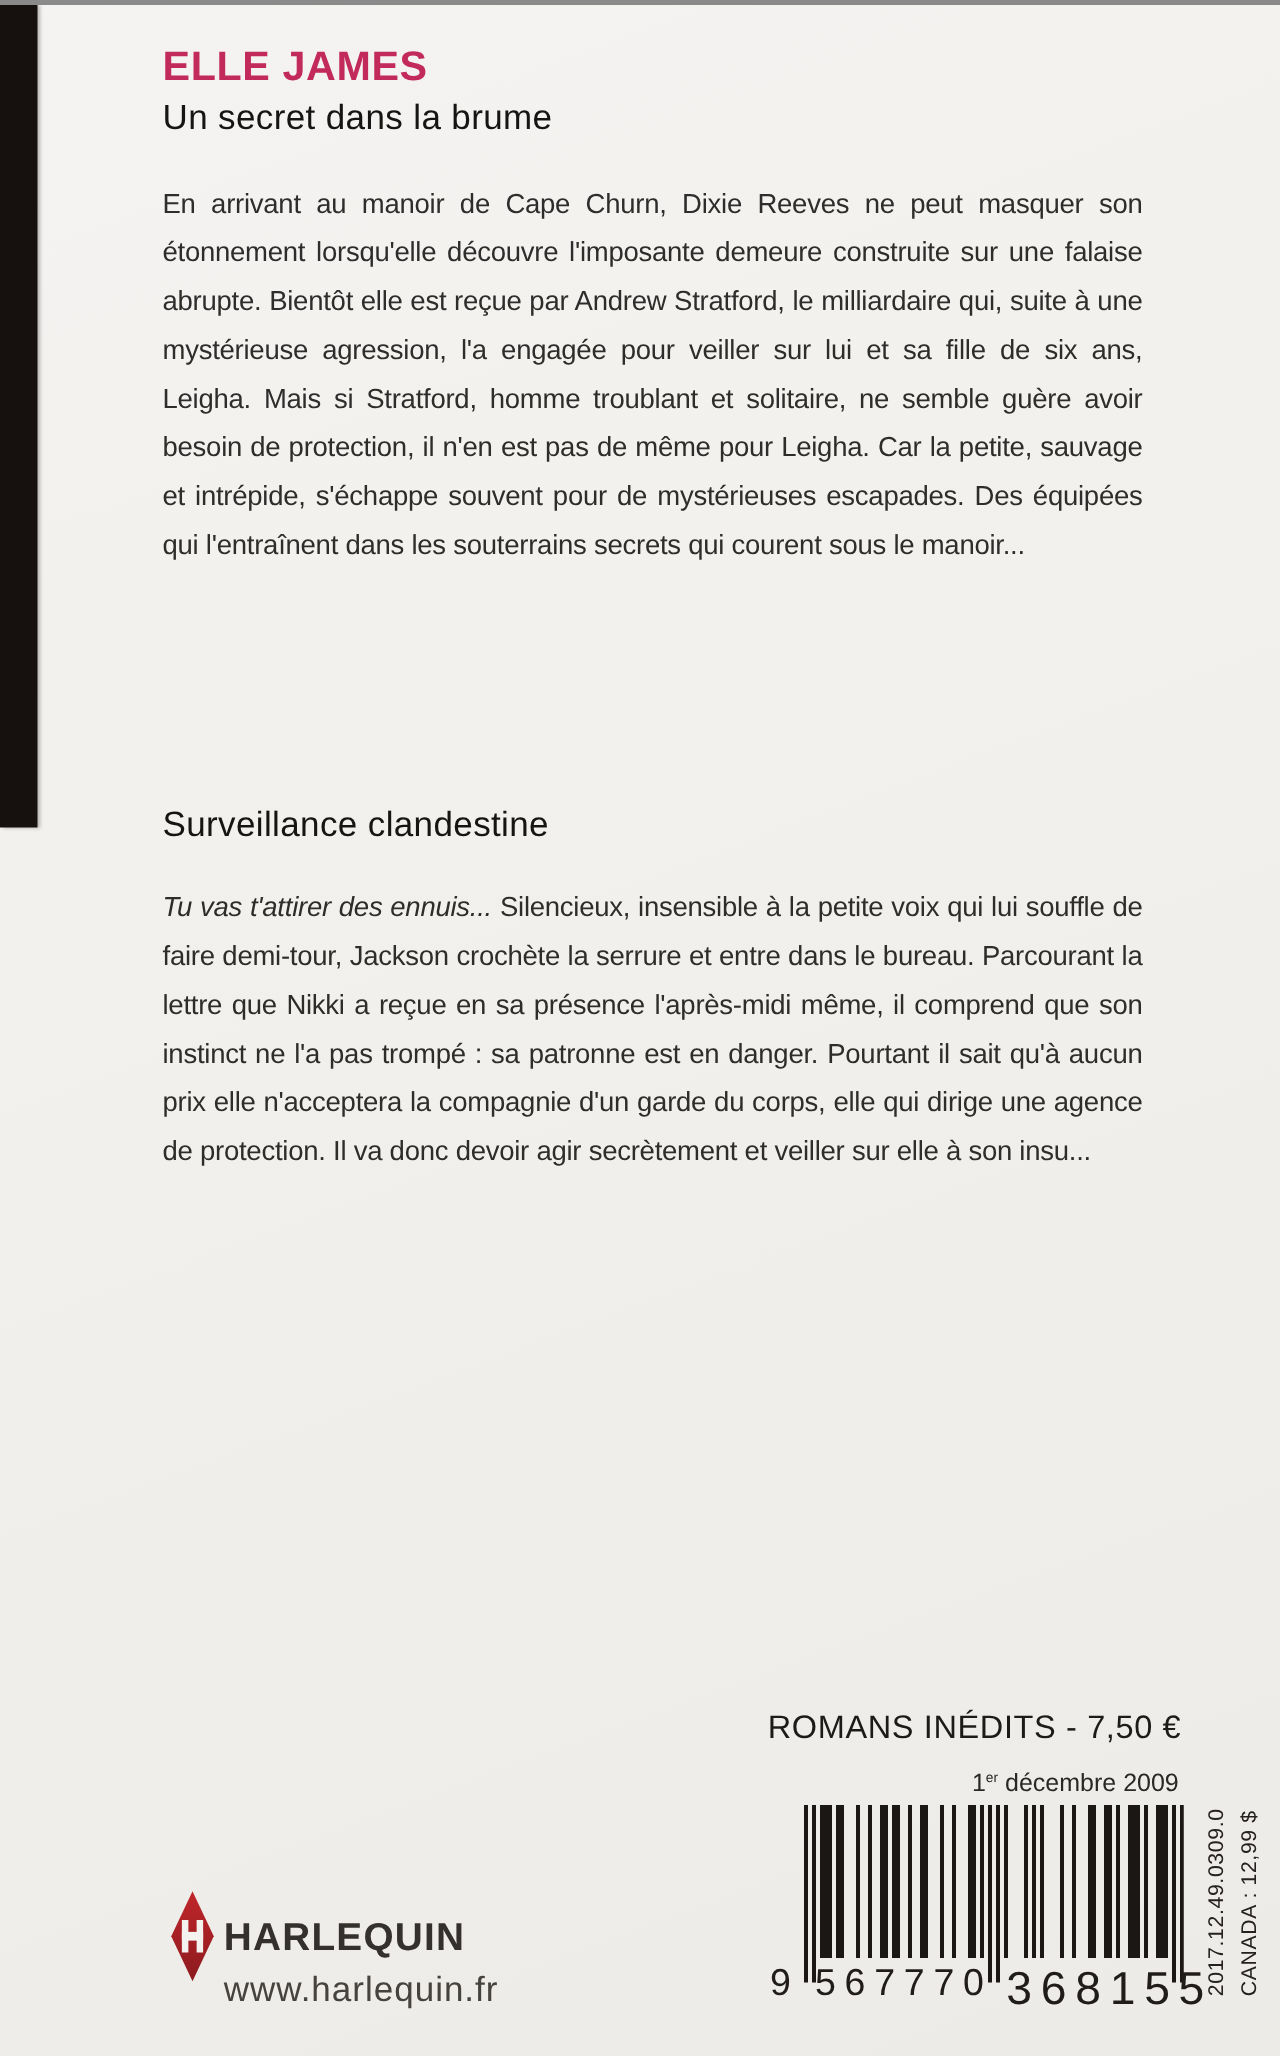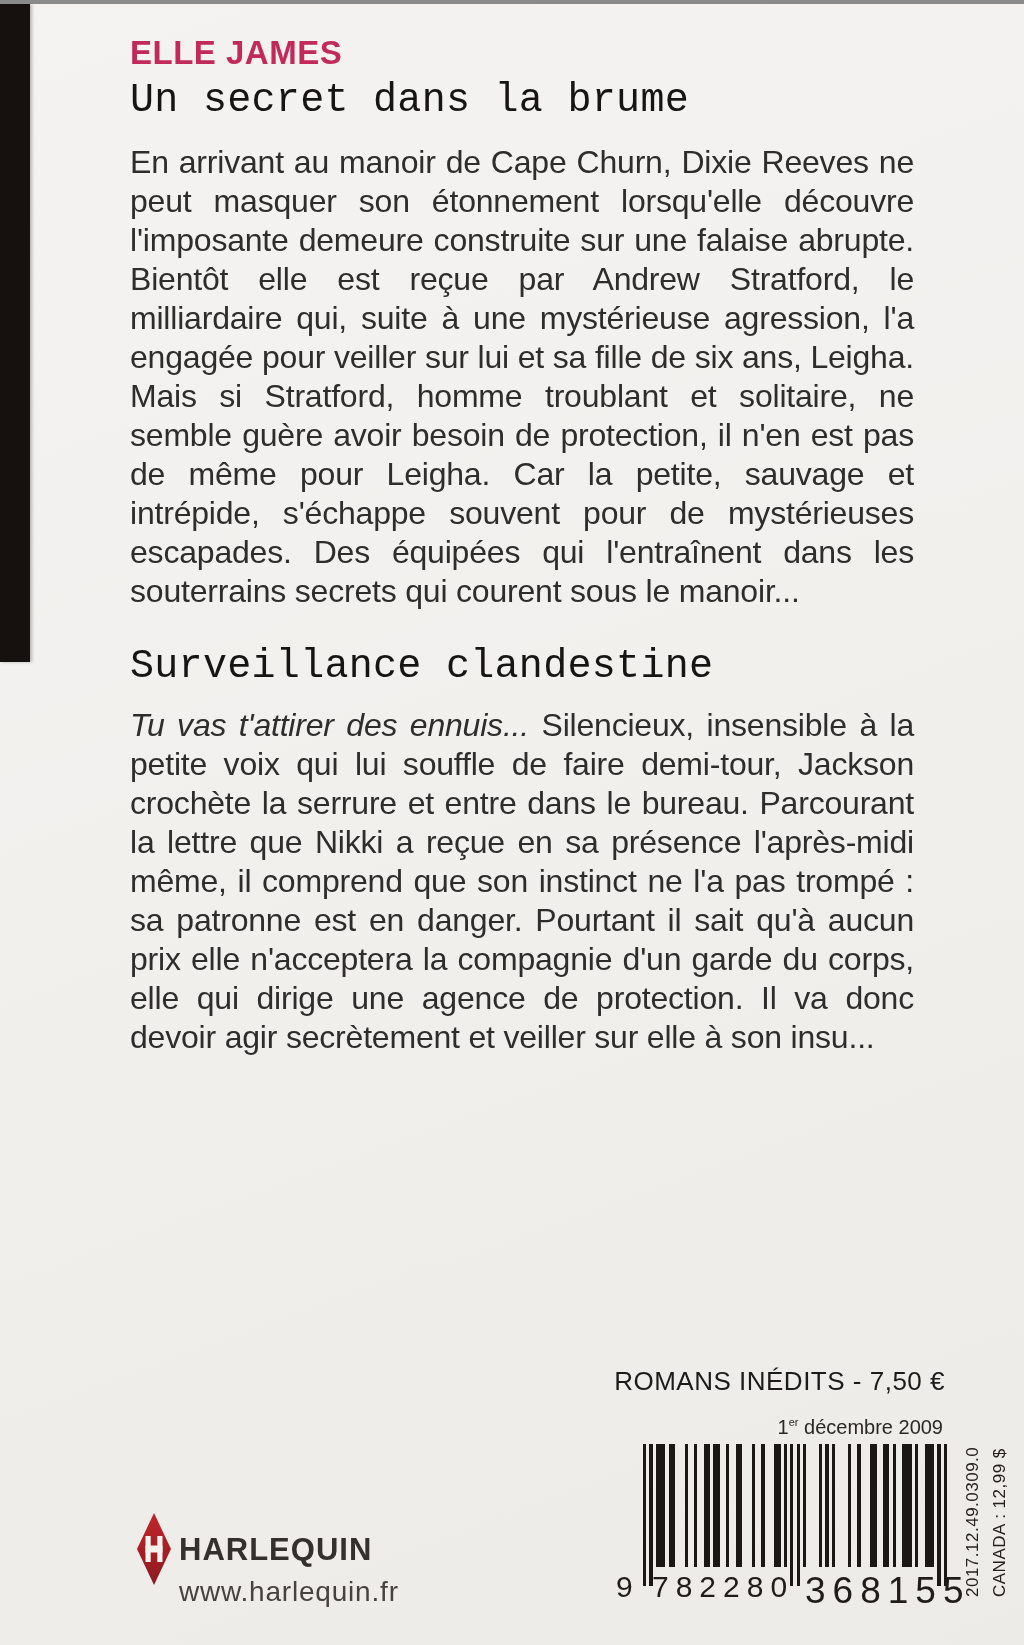--- a/index.html
+++ b/index.html
@@ -13,22 +13,22 @@
   body{margin:0;background:#8a8a8a;font-family:"Liberation Sans",sans-serif;}
   .cover{
     position:relative;width:1024px;height:1645px;margin:4px auto;overflow:hidden;
     background:linear-gradient(160deg,#f5f3f1 0%,#f2f0ed 45%,#edebe8 100%);
     color:var(--text);
   }
   
   .edge-strip{position:absolute;left:0;top:0;width:30px;height:658px;background:#16110f;box-shadow:2px 0 3px rgba(0,0,0,.25);}
   .book-block{position:absolute;left:130px;width:784px;}
   .author-name{font-weight:bold;font-size:33px;letter-spacing:.5px;color:var(--author-accent);}
-  .book-title{font-family:Liberation Mono, monospace;font-size:40px;color:var(--title);font-weight:400;letter-spacing:.3px;}
-  .blurb{font-size:32px;line-height:39px;text-align:justify;color:var(--text);letter-spacing:-0.2px;}
+  .book-title{font-family:Liberation Sans, sans-serif;font-size:28px;color:var(--title);font-weight:400;letter-spacing:.3px;}
+  .blurb{font-size:22px;line-height:39px;text-align:justify;color:var(--text);letter-spacing:-0.2px;}
   .blurb .lead-italic{font-style:italic;}
   .pos-author1{top:30px;}
   .pos-title1{top:74px;}
   .pos-blurb1{top:139px;}
   .pos-author2{top:588px;}
   .pos-title2{top:640px;}
   .pos-blurb2{top:702px;}
   
   .collection-line{position:absolute;right:79px;top:1362px;font-size:26px;letter-spacing:.5px;color:#1d1b19;white-space:nowrap;}
   .release-date{position:absolute;right:81px;top:1412px;font-size:20px;color:#2a2825;white-space:nowrap;}
@@ -115,21 +115,21 @@
         <rect x="82" y="0" width="1" height="38" fill="#1b1714"></rect>
         <rect x="83" y="0" width="1" height="38" fill="#1b1714"></rect>
         <rect x="85" y="0" width="1" height="38" fill="#1b1714"></rect>
         <rect x="88" y="0" width="1" height="38" fill="#1b1714"></rect>
         <rect x="89" y="0" width="1" height="38" fill="#1b1714"></rect>
         <rect x="90" y="0" width="1" height="38" fill="#1b1714"></rect>
         <rect x="92" y="0" width="1" height="44" fill="#1b1714"></rect>
         <rect x="94" y="0" width="1" height="44" fill="#1b1714"></rect>
       </svg></div>
   <div class="barcode-digit-lead">9</div>
-  <div class="barcode-digit-group1">782280</div>
+  <div class="barcode-digit-group1">567770</div>
   <div class="barcode-digit-group2">368155</div>
 
   <div class="spine-code">2017.12.49.0309.0</div>
   <div class="spine-price">CANADA : 12,99 $</div>
 
   <div class="logo-diamond">
     <svg viewBox="0 0 36 74" width="36" height="74" aria-hidden="true">
       <defs>
         <linearGradient id="dg" x1="0" y1="0" x2="0" y2="1">
           <stop offset="0" stop-color="#c0262b"></stop>

